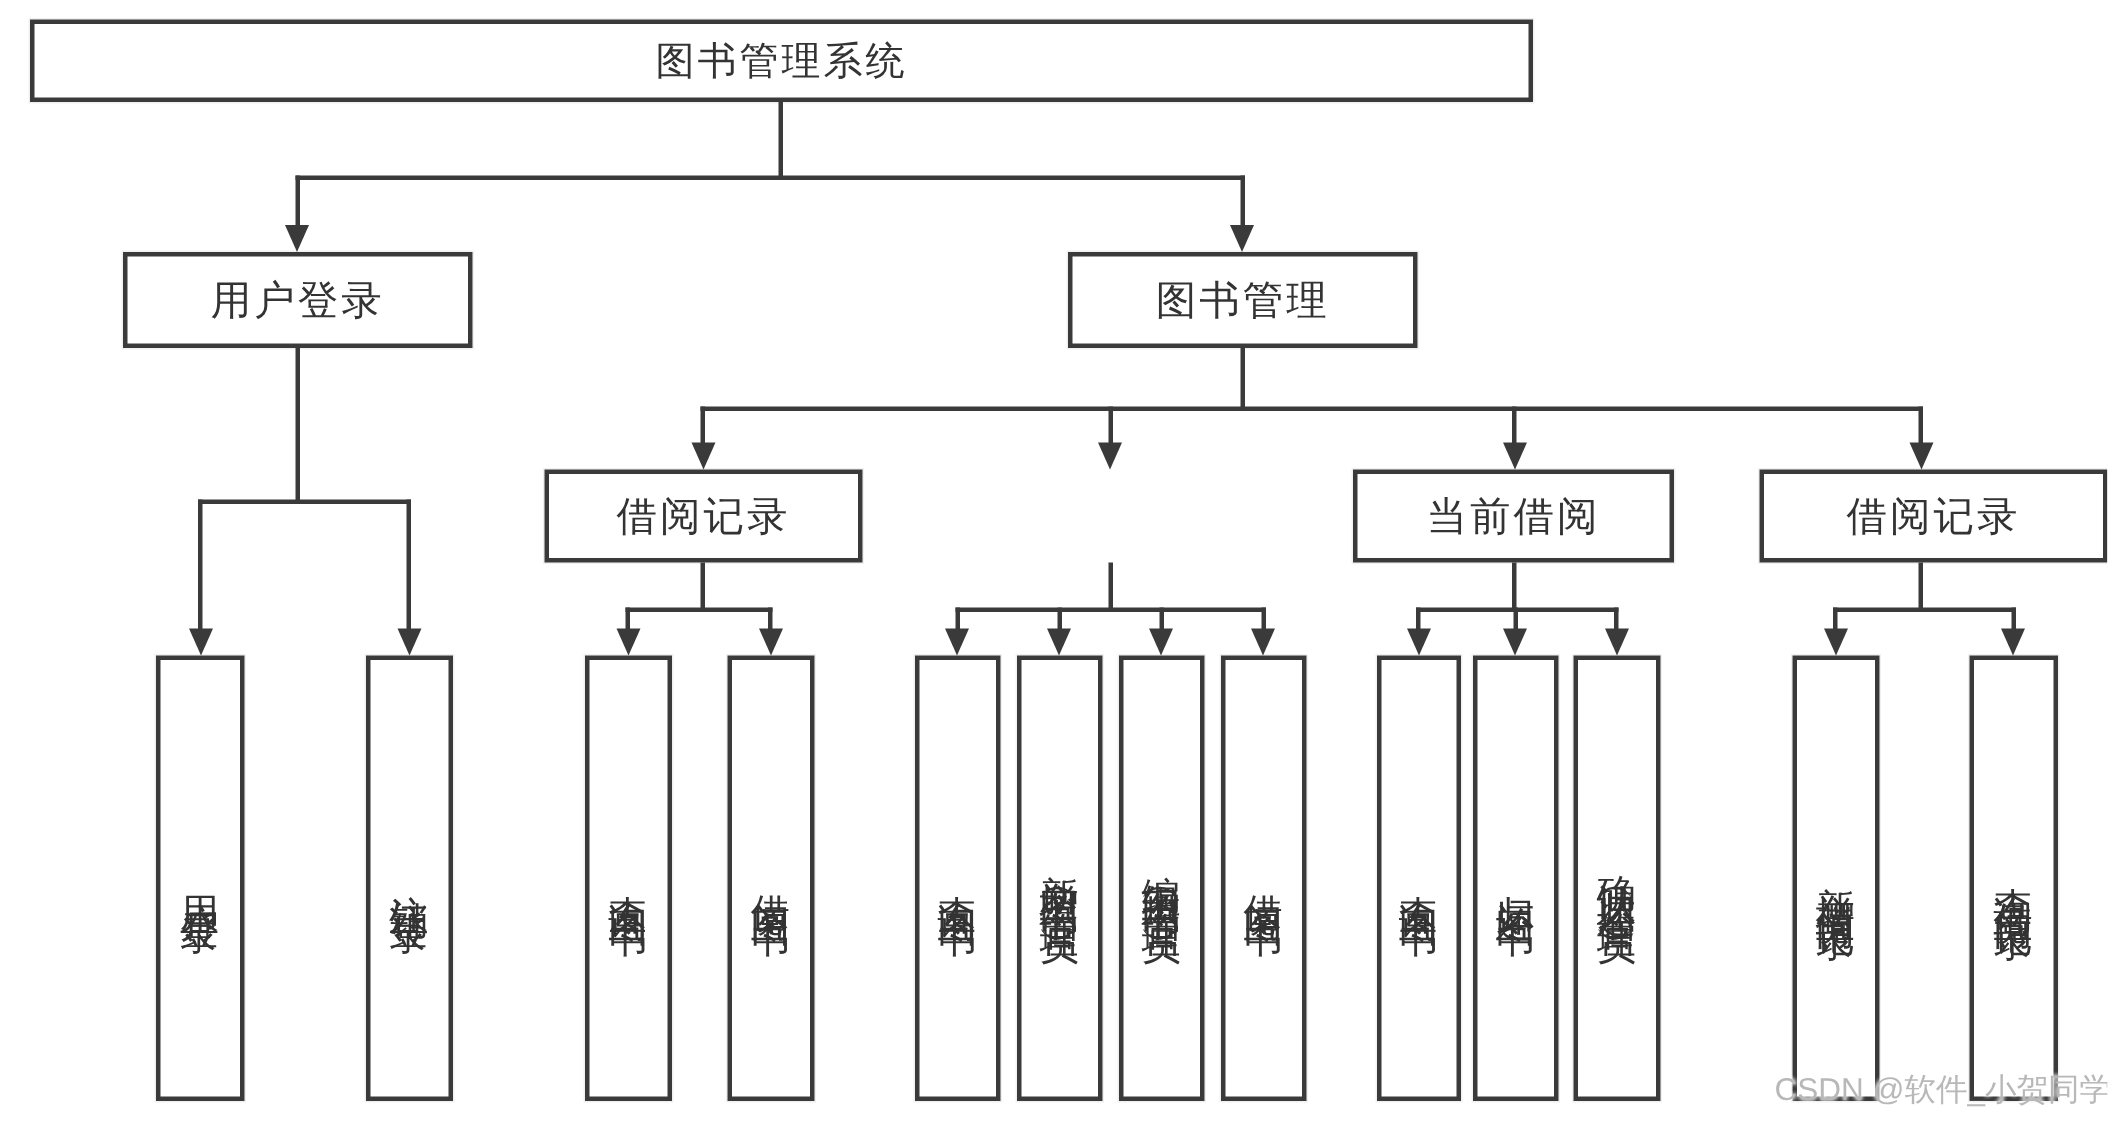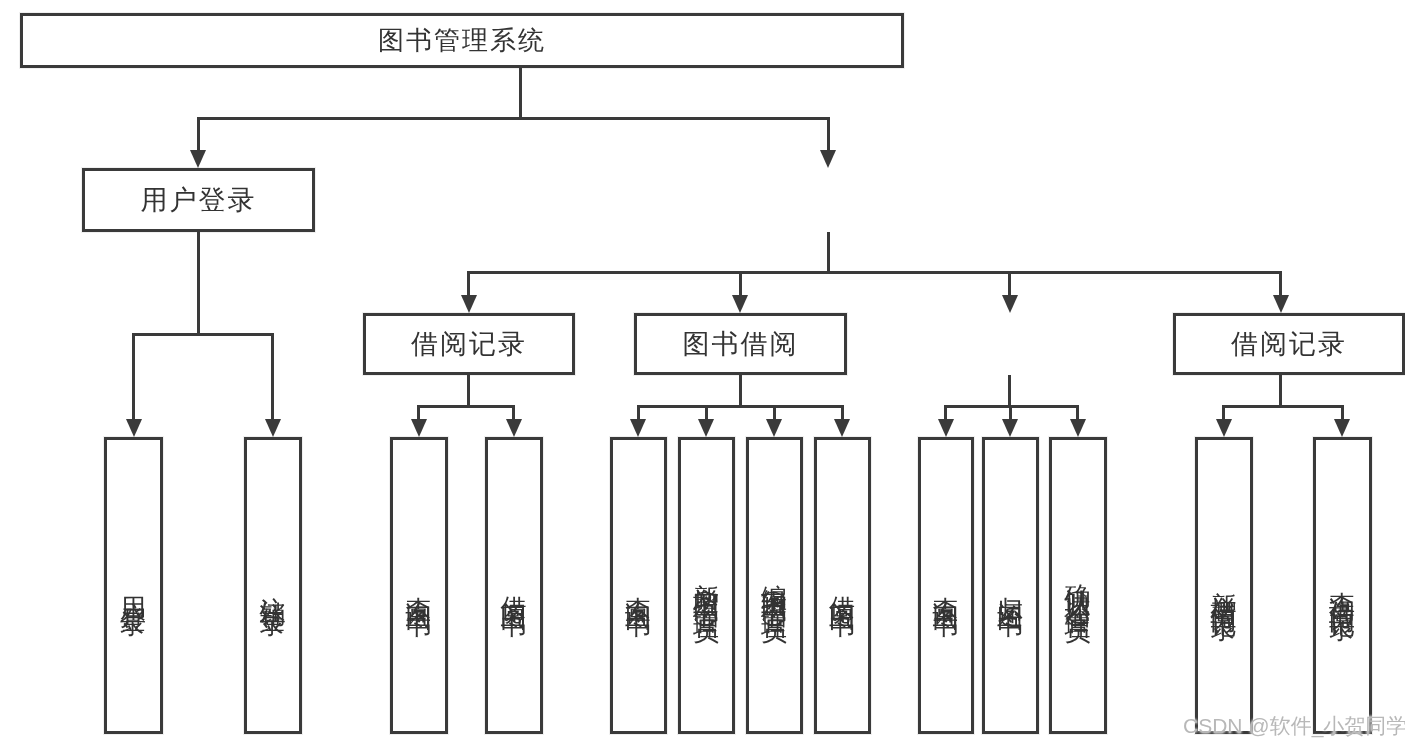--- a/index.html
+++ b/index.html
@@ -53,51 +53,52 @@
     text-shadow: 0 0 3px #ffffff, 0 0 3px #ffffff;
     white-space: nowrap;
     z-index: 5;
   }
 </style>
 </head>
 <body>
 
 <div id="canvas">
 
-  <div class="node root-node" style="left:20px;top:13px;width:884px;height:55px">图书管理系统</div>
+  <div class="node root-node" style="left:20px;top:13px;width:1002px;height:55px">图书管理系统</div>
 
   <div class="vl" style="left:519px;top:68px;height:52px"></div>
   <div class="hl" style="left:197px;top:117px;width:633px"></div>
   <div class="vl" style="left:197px;top:117px;height:36px"></div>
   <div class="vl" style="left:827px;top:117px;height:36px"></div>
   <div class="ar" style="left:190px;top:150px"></div>
   <div class="ar" style="left:820px;top:150px"></div>
 
   <div class="node h-node" style="left:82px;top:168px;width:233px;height:64px">用户登录</div>
+  <div class="node h-node" style="left:712px;top:168px;width:233px;height:64px">图书管理</div>
 
   <div class="vl" style="left:197px;top:232px;height:104px"></div>
   <div class="hl" style="left:132px;top:333px;width:142px"></div>
   <div class="vl" style="left:132px;top:333px;height:90px"></div>
   <div class="vl" style="left:271px;top:333px;height:90px"></div>
   <div class="ar" style="left:126px;top:419px"></div>
   <div class="ar" style="left:265px;top:419px"></div>
 
   <div class="vl" style="left:827px;top:232px;height:42px"></div>
   <div class="hl" style="left:467px;top:271px;width:815px"></div>
   <div class="vl" style="left:467px;top:271px;height:28px"></div>
   <div class="vl" style="left:739px;top:271px;height:28px"></div>
   <div class="vl" style="left:1008px;top:271px;height:28px"></div>
   <div class="vl" style="left:1279px;top:271px;height:28px"></div>
   <div class="ar" style="left:461px;top:295px"></div>
   <div class="ar" style="left:732px;top:295px"></div>
   <div class="ar" style="left:1002px;top:295px"></div>
   <div class="ar" style="left:1273px;top:295px"></div>
 
   <div class="node h-node" style="left:363px;top:313px;width:212px;height:62px">借阅记录</div>
-  <div class="node h-node" style="left:634px;top:313px;width:213px;height:62px">图书借阅</div>
+  <div class="node h-node" style="left:902px;top:313px;width:214px;height:62px">当前借阅</div>
   <div class="node h-node" style="left:1173px;top:313px;width:232px;height:62px">借阅记录</div>
 
   <div class="vl" style="left:467px;top:375px;height:33px"></div>
   <div class="hl" style="left:417px;top:405px;width:98px"></div>
   <div class="vl" style="left:417px;top:405px;height:18px"></div>
   <div class="vl" style="left:512px;top:405px;height:18px"></div>
   <div class="ar" style="left:411px;top:419px"></div>
   <div class="ar" style="left:506px;top:419px"></div>
 
   <div class="vl" style="left:739px;top:375px;height:33px"></div>

